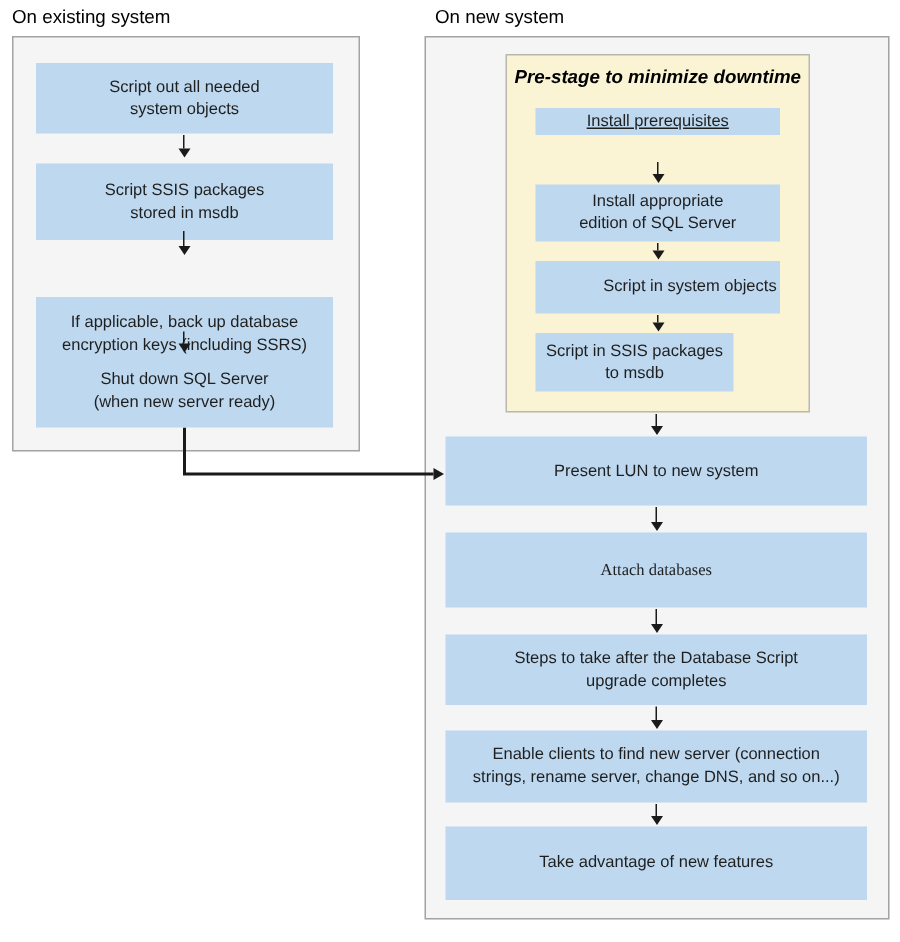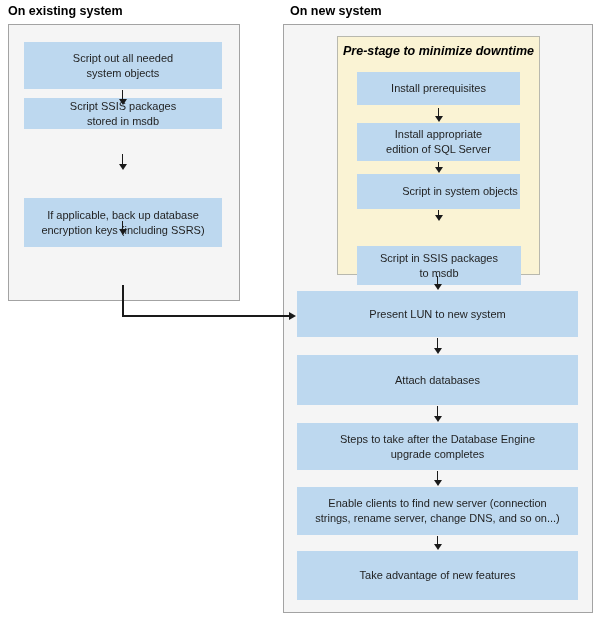--- a/index.html
+++ b/index.html
@@ -16,21 +16,21 @@
   .canvas {
     position: relative;
     width: 600px; height: 628px;
     background: #ffffff;
     font-family: "Liberation Sans", sans-serif;
     overflow: hidden;
   }
   .col-heading {
     position: absolute;
     font-size: 12.5px;
-    font-weight: bold;
+    font-weight: normal;
     color: var(--heading-text);
     line-height: 16px;
     white-space: nowrap;
   }
   .panel {
     position: absolute;
     background: var(--panel-bg);
     border: 1px solid var(--panel-border);
     box-sizing: border-box;
   }
@@ -99,43 +99,45 @@
   <div class="prestage" style="left:337px; top:36px; width:203px; height:239px;">
     <div class="prestage-title">Pre-stage to minimize downtime</div>
   </div>
 
   <div class="line" style="left:122px; top:285px; width:1.5px; height:31px;"></div>
   <div class="line" style="left:122px; top:315px; width:167px; height:1.5px;"></div>
   <div class="head-right" style="left:289px; top:311.5px;"></div>
 
   <div class="box" style="left:24px; top:42px;  width:198px; height:47px;">Script out all needed
 system objects</div>
-  <div class="box" style="left:24px; top:98px; width:198px; height:31px;">Script SSIS packages
+  <div class="box" style="left:24px; top:109px; width:198px; height:51px;">Script SSIS packages
 stored in msdb</div>
   <div class="box" style="left:24px; top:171px; width:198px; height:49px;margin-top:27px;">If applicable, back up database
 encryption keys (including SSRS)</div>
+  <div class="box" style="left:24px; top:236px; width:198px; height:49px;">Shut down SQL Server
+(when new server ready)</div>
 
   <div class="arrow-v" style="left:118px; top:90px;  height:15px;">
       <i class="shaft"></i>
       <i class="head"></i>
     </div>
   <div class="arrow-v" style="left:118px; top:154px; height:16px;">
       <i class="shaft"></i>
       <i class="head"></i>
     </div>
   <div class="arrow-v" style="left:118px; top:221px; height:14px;">
       <i class="shaft"></i>
       <i class="head"></i>
     </div>
 
-  <div class="box" style="left:357px; top:72px;  width:163px; height:33px;">Install prerequisites</div>
+  <div class="box" style="left:357px; top:72px;  width:163px; height:18px;text-decoration:underline;">Install prerequisites</div>
   <div class="box" style="left:357px; top:123px; width:163px; height:38px;">Install appropriate
 edition of SQL Server</div>
   <div class="box" style="left:357px; top:174px; width:163px; height:35px;padding-left:45px;">Script in system objects</div>
-  <div class="box" style="left:357px; top:222px; width:164px; height:39px;margin-top:24px;">Script in SSIS packages
+  <div class="box" style="left:357px; top:222px; width:132px; height:39px;">Script in SSIS packages
 to msdb</div>
 
   <div class="arrow-v" style="left:434px; top:108px; height:14px;">
       <i class="shaft"></i>
       <i class="head"></i>
     </div>
   <div class="arrow-v" style="left:434px; top:162px; height:11px;">
       <i class="shaft"></i>
       <i class="head"></i>
     </div>
@@ -143,22 +145,22 @@
       <i class="shaft"></i>
       <i class="head"></i>
     </div>
 
   <div class="arrow-v" style="left:433px; top:276px; height:14px;">
       <i class="shaft"></i>
       <i class="head"></i>
     </div>
 
   <div class="box" style="left:297px; top:291px; width:281px; height:46px;text-align:center;">Present LUN to new system</div>
-  <div class="box" style="left:297px; top:355px; width:281px; height:50px;">Attach databases</div>
-  <div class="box" style="left:297px; top:423px; width:281px; height:47px;">Steps to take after the Database Engine
+  <div class="box" style="left:297px; top:355px; width:281px; height:50px;font-family:Liberation Serif, serif;">Attach databases</div>
+  <div class="box" style="left:297px; top:423px; width:281px; height:47px;">Steps to take after the Database Script
 upgrade completes</div>
   <div class="box" style="left:297px; top:487px; width:281px; height:48px;">Enable clients to find new server (connection
 strings, rename server, change DNS, and so on...)</div>
   <div class="box" style="left:297px; top:551px; width:281px; height:49px;">Take advantage of new features</div>
 
   <div class="arrow-v" style="left:433px; top:338px; height:16px;">
       <i class="shaft"></i>
       <i class="head"></i>
     </div>
   <div class="arrow-v" style="left:433px; top:406px; height:16px;">

